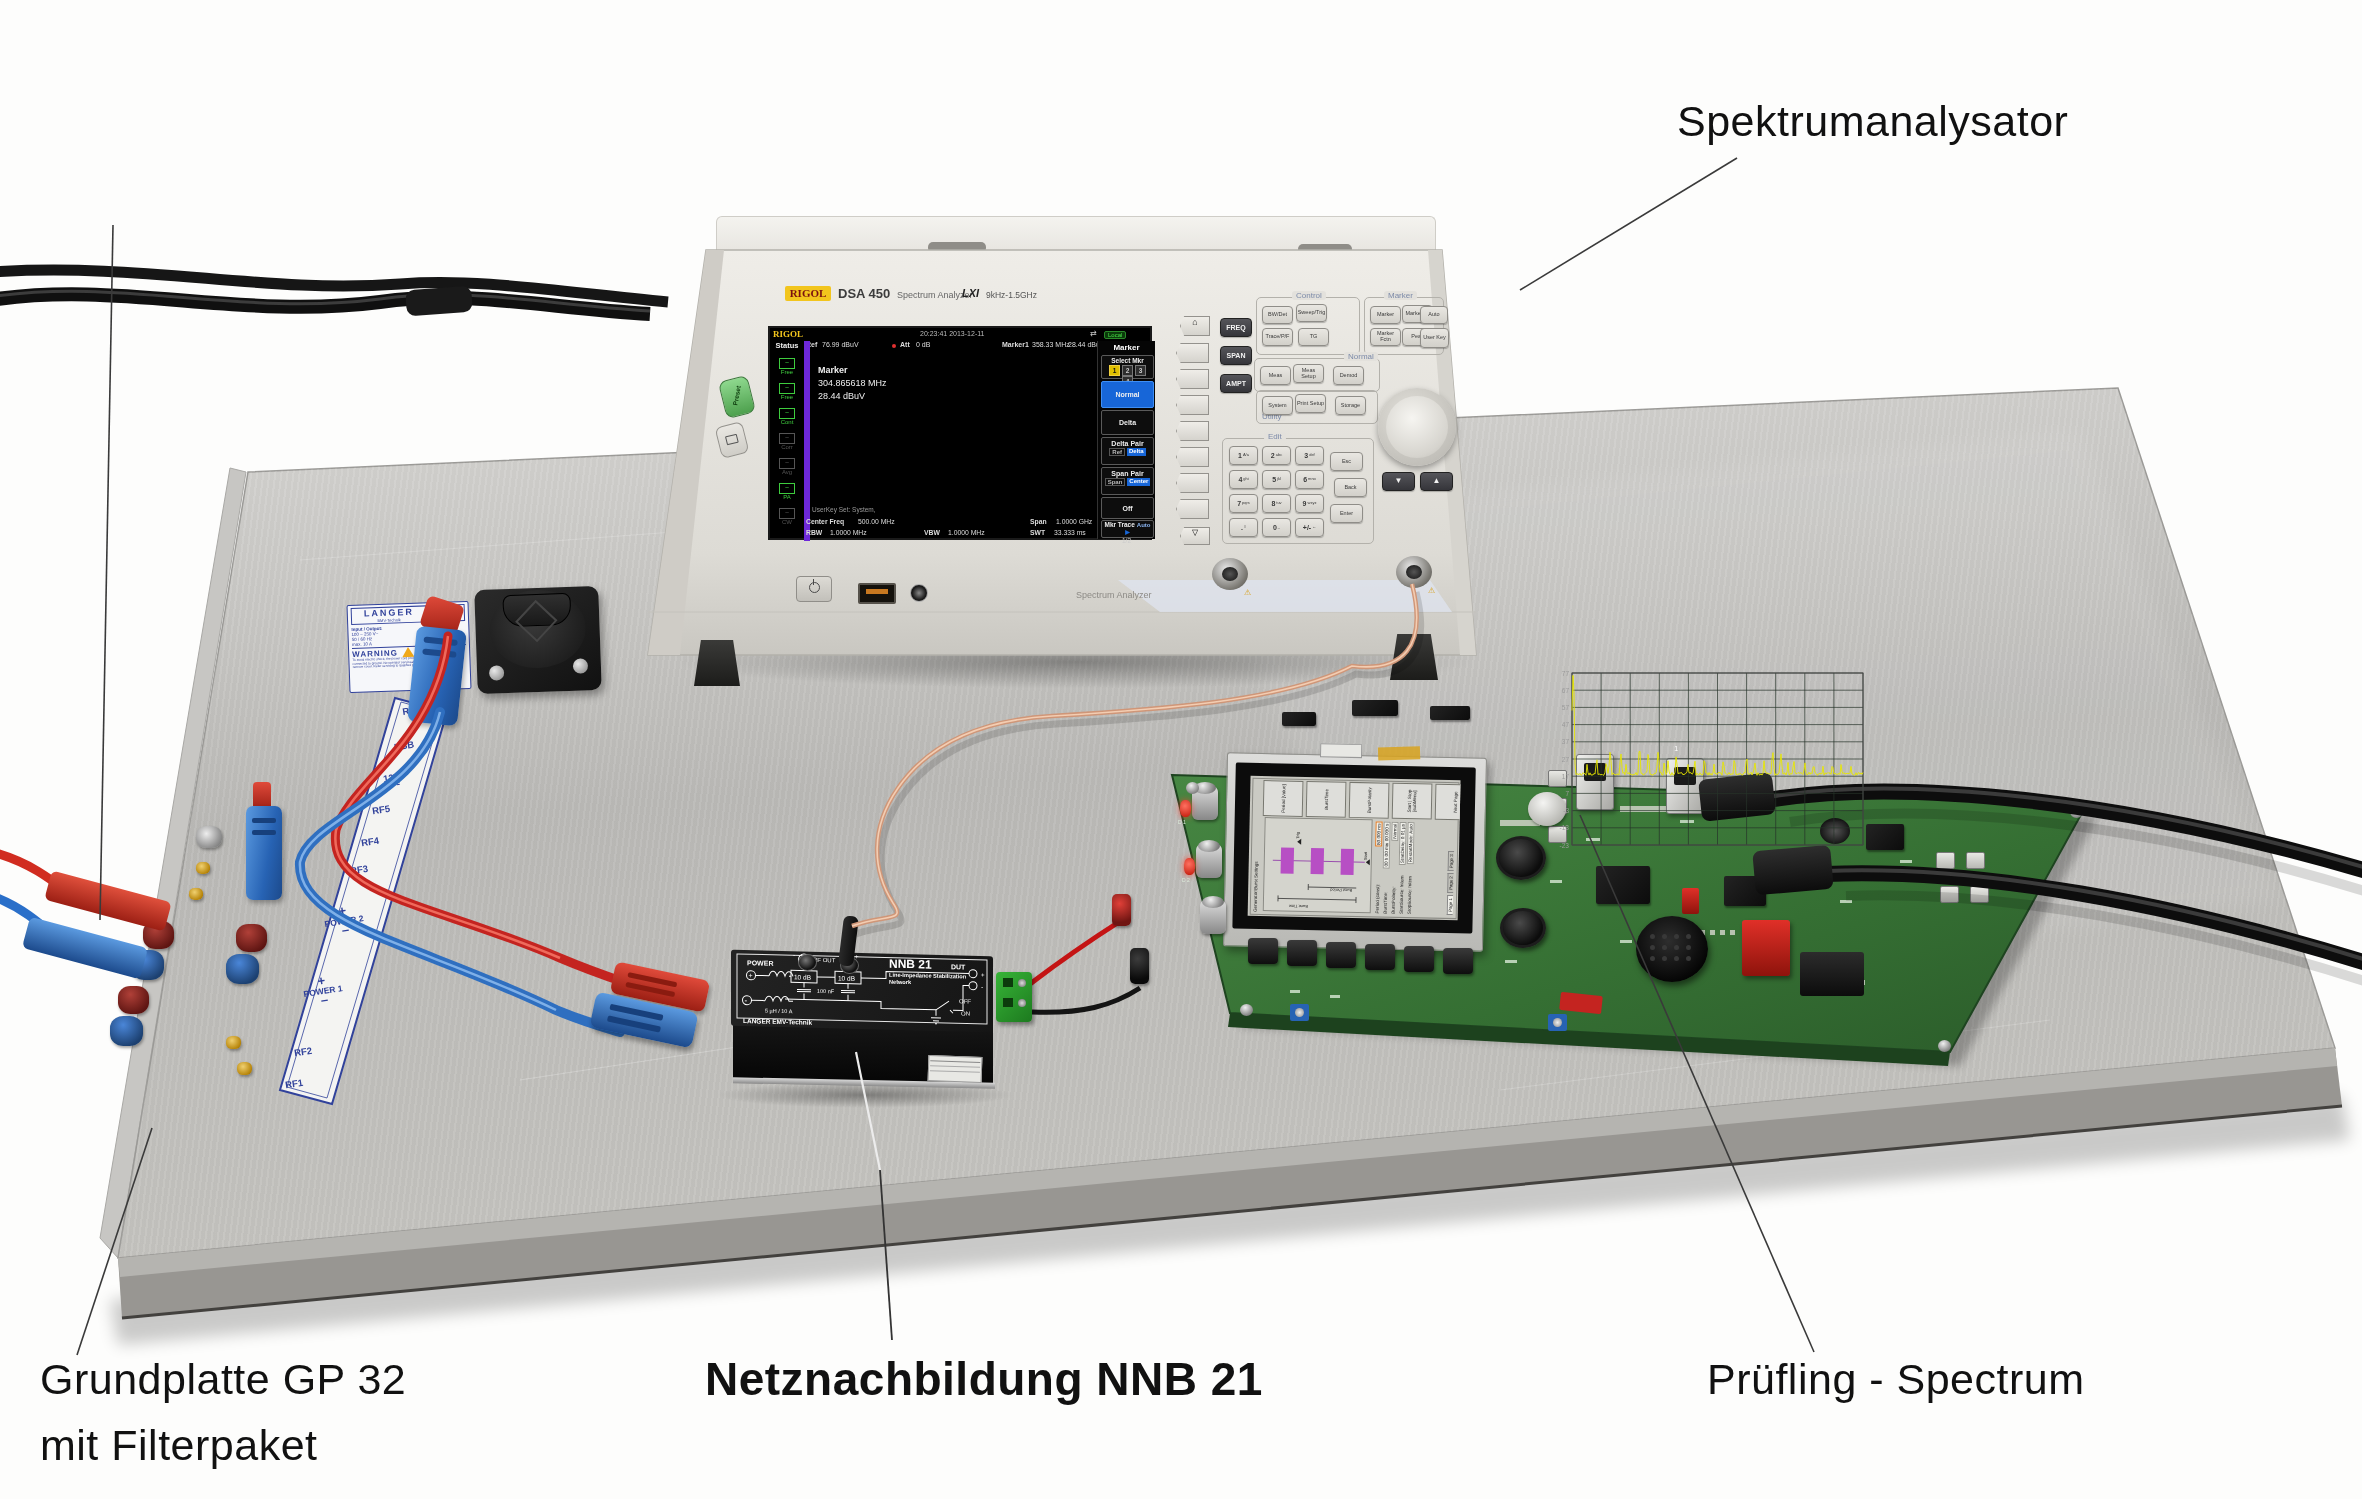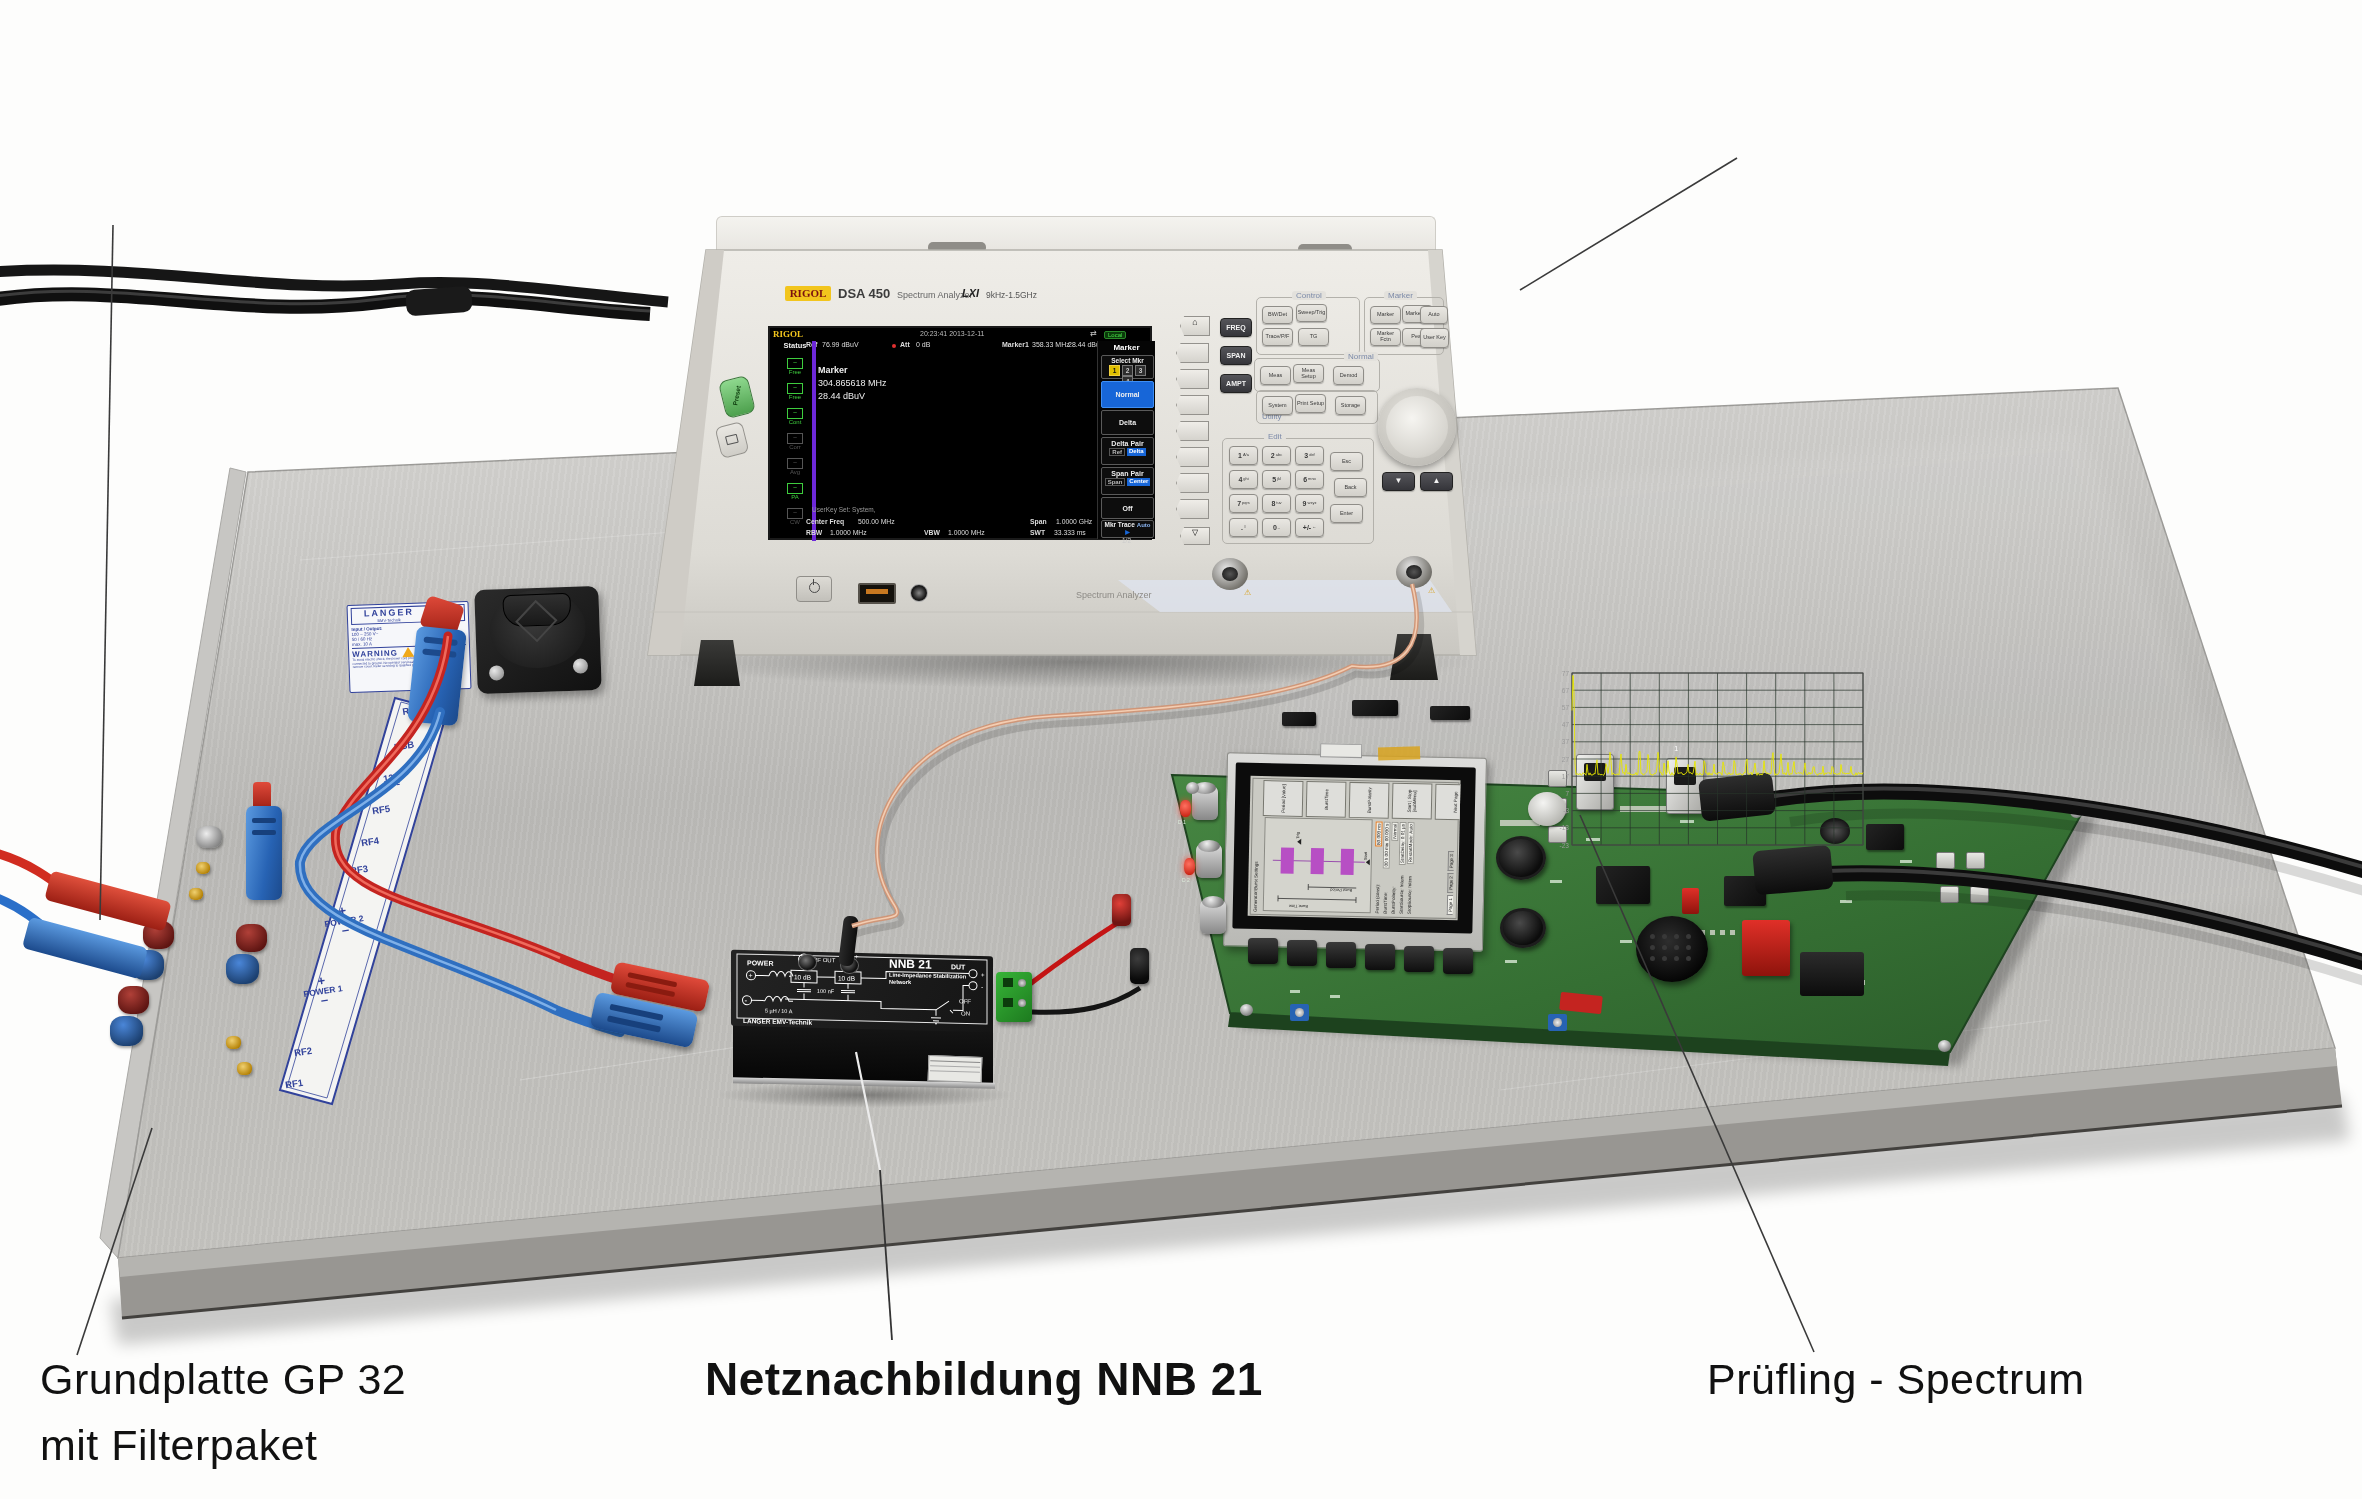--- a/index.html
+++ b/index.html
@@ -491,21 +491,21 @@
         <span class="scrtext" style="position:absolute;left:0;"><b>Ref</b></span>
         <span class="scrtext" style="position:absolute;left:16px;">76.99 dBuV</span>
         <span class="ab" style="left:86px;top:3px;width:4px;height:4px;border-radius:50%;background:#e03030;"></span>
         <span class="scrtext" style="position:absolute;left:94px;font-weight:bold;">Att</span>
         <span class="scrtext" style="position:absolute;left:110px;">0 dB</span>
         <span class="scrtext" style="position:absolute;left:196px;font-weight:bold;">Marker1</span>
         <span class="scrtext" style="position:absolute;left:226px;">358.33 MHz</span>
         <span class="scrtext" style="position:absolute;left:262px;">28.44 dBuV</span>
       </div>
 
-      <div class="ab" id="scr-status" style="left:8px;top:13px;width:34px;height:200px;border-right:4px solid #6d28d9;">
+      <div class="ab" id="scr-status" style="left:0;top:13px;width:34px;height:200px;border-right:6px solid #6d28d9;">
         <div style="color:#eee;font-size:7.5px;font-weight:bold;text-align:center;">Status</div>
         <div id="status-items">
             <div style="text-align: center; margin-top: 8px;">
               <div style="width:14px;height:9px;margin:0 auto;border:1px solid #3ecc3e;color:#3ecc3e;font-size:7px;line-height:8px;">~</div>
               <div style="color:#3ecc3e;font-size:6px;">Free</div>
             </div>
             <div style="text-align: center; margin-top: 8px;">
               <div style="width:14px;height:9px;margin:0 auto;border:1px solid #3ecc3e;color:#3ecc3e;font-size:7px;line-height:8px;">~</div>
               <div style="color:#3ecc3e;font-size:6px;">Free</div>
             </div>
@@ -760,20 +760,21 @@
 
   <div class="layer">
     <svg width="2362" height="1499">
       <line x1="113" y1="225" x2="100" y2="920" stroke="#3a3a3a" stroke-width="1.6"></line>
       <line x1="1737" y1="158" x2="1520" y2="290" stroke="#3a3a3a" stroke-width="1.6"></line>
       <line x1="77" y1="1355" x2="152" y2="1128" stroke="#3a3a3a" stroke-width="1.6"></line>
       <line x1="856" y1="1052" x2="880" y2="1170" stroke="#ececec" stroke-width="2.2"></line>
       <line x1="880" y1="1170" x2="892" y2="1340" stroke="#333" stroke-width="1.8"></line>
       <line x1="1814" y1="1352" x2="1580" y2="815" stroke="#3a3a3a" stroke-width="1.6"></line>
     </svg>
+    <div class="annot" style="left:1677px;top:88px;">Spektrumanalysator</div>
     <div class="annot" style="left:40px;top:1346px;">
       <div>Grundplatte GP 32</div>
       <div>mit Filterpaket</div>
     </div>
     <div class="annot bold" style="left:705px;top:1346px;">Netznachbildung NNB 21</div>
     <div class="annot" style="left:1707px;top:1346px;">Prüfling - Spectrum</div>
   </div>
 </div>
 
 </body></html>

